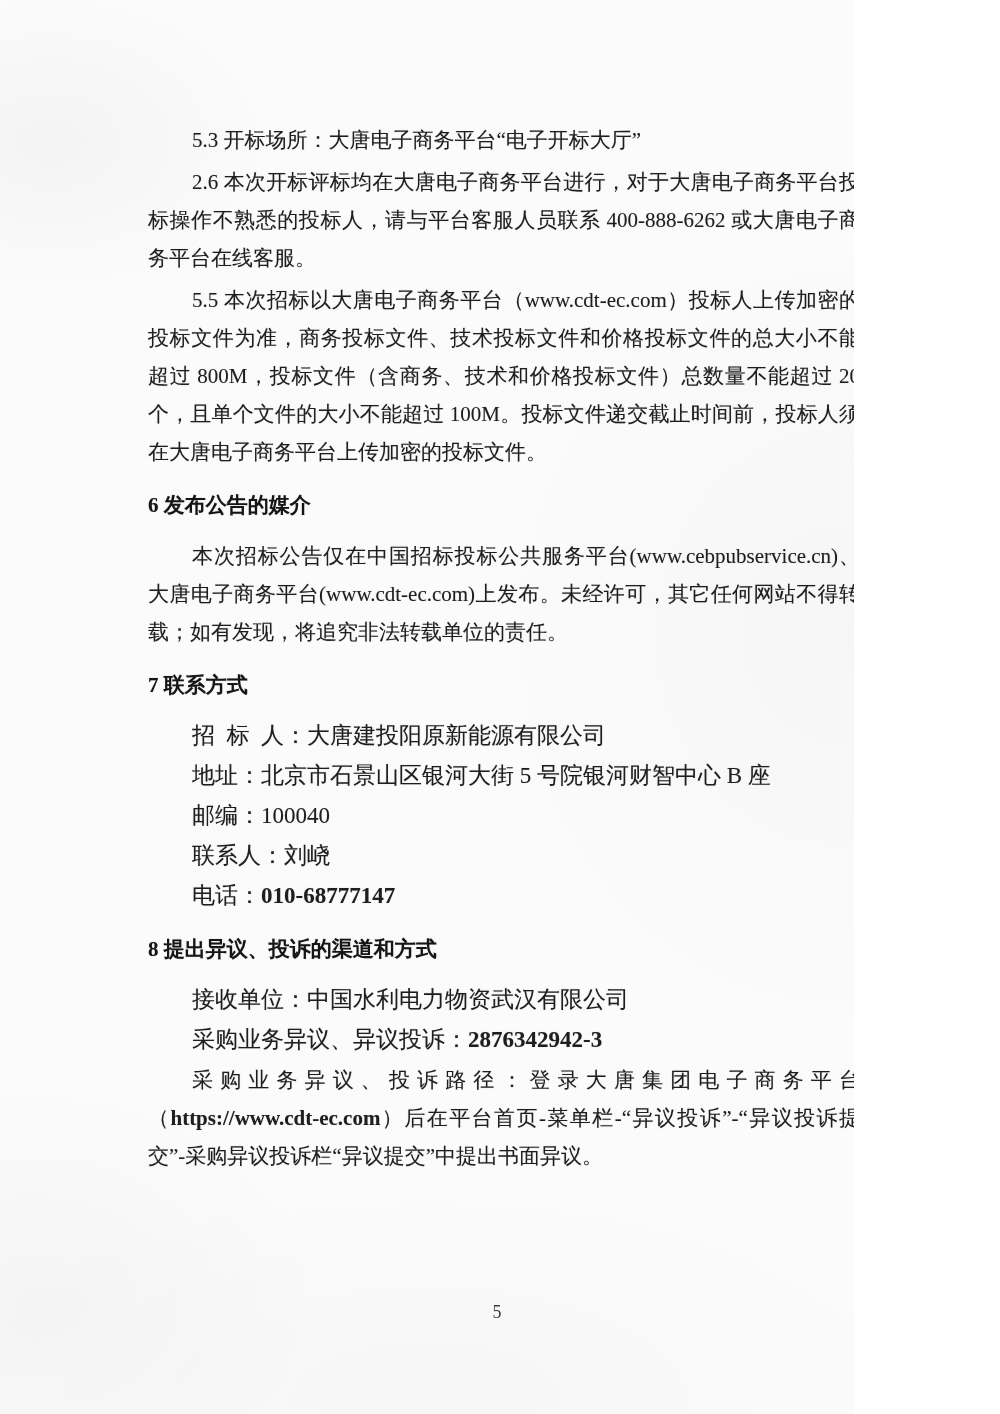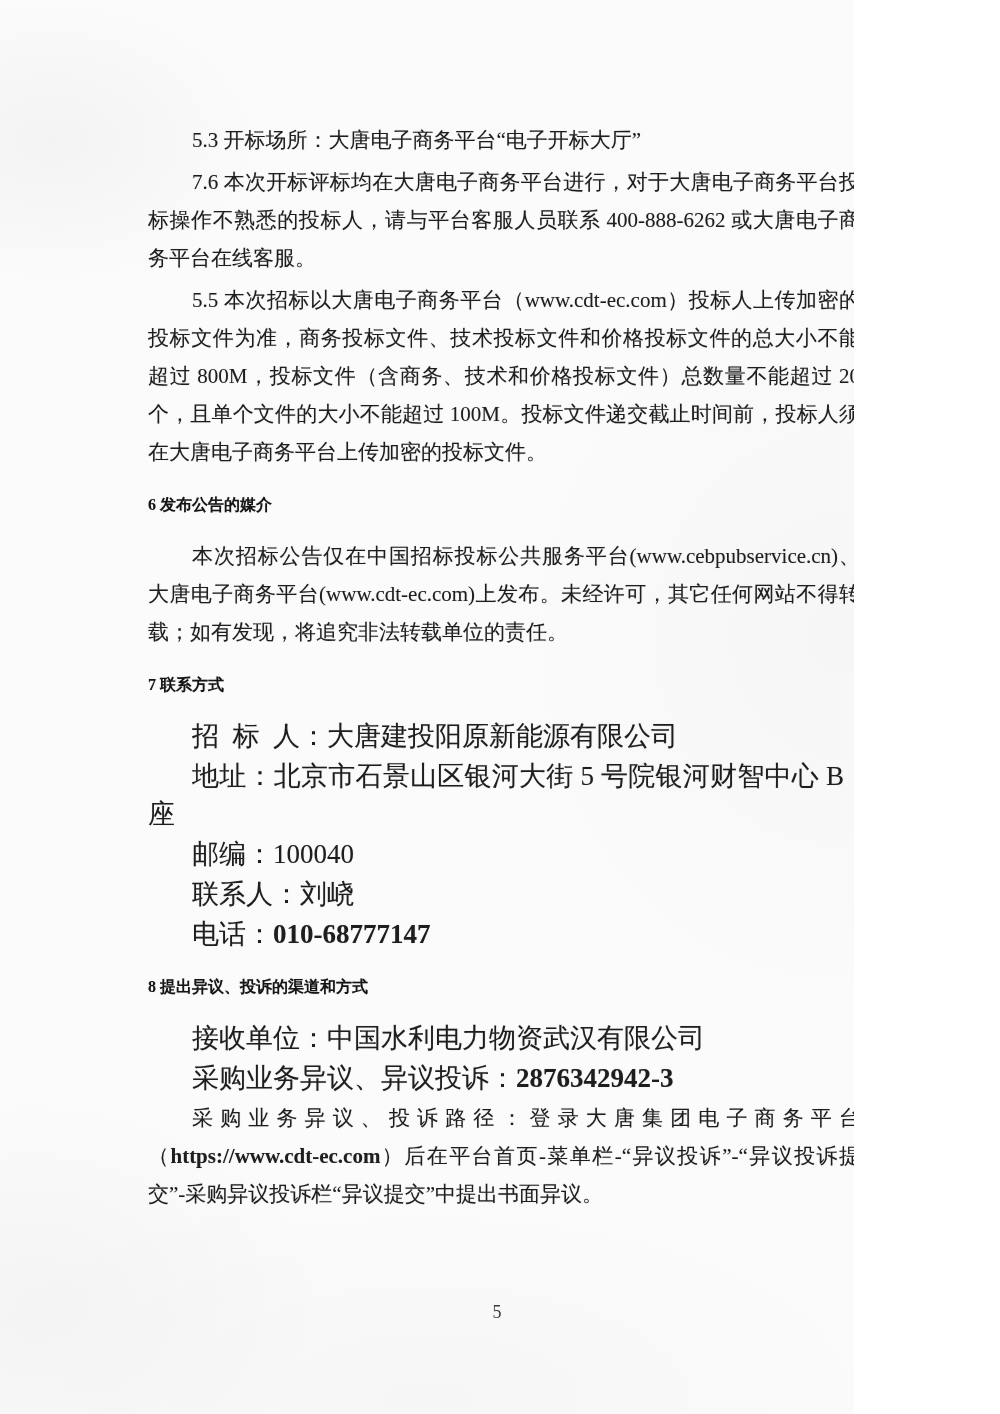--- a/index.html
+++ b/index.html
@@ -30,29 +30,29 @@
   }
   p.body {
     font-size: 21px;
     line-height: 38px;
     text-align: justify;
     text-indent: 44px;
     margin: 0 0 4px 0;
     text-shadow: 0 0 1px rgba(40,40,40,0.30);
   }
   p.contact {
-    font-size: 27px;
+    font-size: 23px;
     line-height: 38px;
     text-align: justify;
     text-indent: 44px;
     margin: 0 16px 2px 0;
     text-shadow: 0 0 1px rgba(40,40,40,0.30);
   }
   h2.sec {
-    font-size: 16px;
+    font-size: 21px;
     font-weight: bold;
     line-height: 40px;
     margin: 14px 0 12px 0;
     color: #151515;
     text-shadow: 0 0 1px rgba(30,30,30,0.30);
   }
   .bold { font-weight: bold; }
   .footer {
     position: absolute;
     top: 1298px;
@@ -64,21 +64,21 @@
     color: #3a3a3a;
   }
 </style>
 </head>
 <body>
 
 <div class="page">
   <div class="content">
 
     <p class="body">5.3 开标场所：大唐电子商务平台“电子开标大厅”</p>
-    <p class="body">7.6 本次开标评标均在大唐电子商务平台进行，对于大唐电子商务平台投标操作不熟悉的投标人，请与平台客服人员联系 400-888-6262 或大唐电子商务平台在线客服。</p>
+    <p class="body">2.6 本次开标评标均在大唐电子商务平台进行，对于大唐电子商务平台投标操作不熟悉的投标人，请与平台客服人员联系 400-888-6262 或大唐电子商务平台在线客服。</p>
     <p class="body">5.5 本次招标以大唐电子商务平台（www.cdt-ec.com）投标人上传加密的投标文件为准，商务投标文件、技术投标文件和价格投标文件的总大小不能超过 800M，投标文件（含商务、技术和价格投标文件）总数量不能超过 20 个，且单个文件的大小不能超过 100M。投标文件递交截止时间前，投标人须在大唐电子商务平台上传加密的投标文件。</p>
 
     <h2 class="sec">6 发布公告的媒介</h2>
     <p class="body">本次招标公告仅在中国招标投标公共服务平台(www.cebpubservice.cn)、大唐电子商务平台(www.cdt-ec.com)上发布。未经许可，其它任何网站不得转载；如有发现，将追究非法转载单位的责任。</p>
 
     <h2 class="sec">7 联系方式</h2>
     <p class="contact">招 标 人：大唐建投阳原新能源有限公司</p>
     <p class="contact">地址：北京市石景山区银河大街 5 号院银河财智中心 B 座</p>
     <p class="contact">邮编：100040</p>
     <p class="contact">联系人：刘峣</p>

